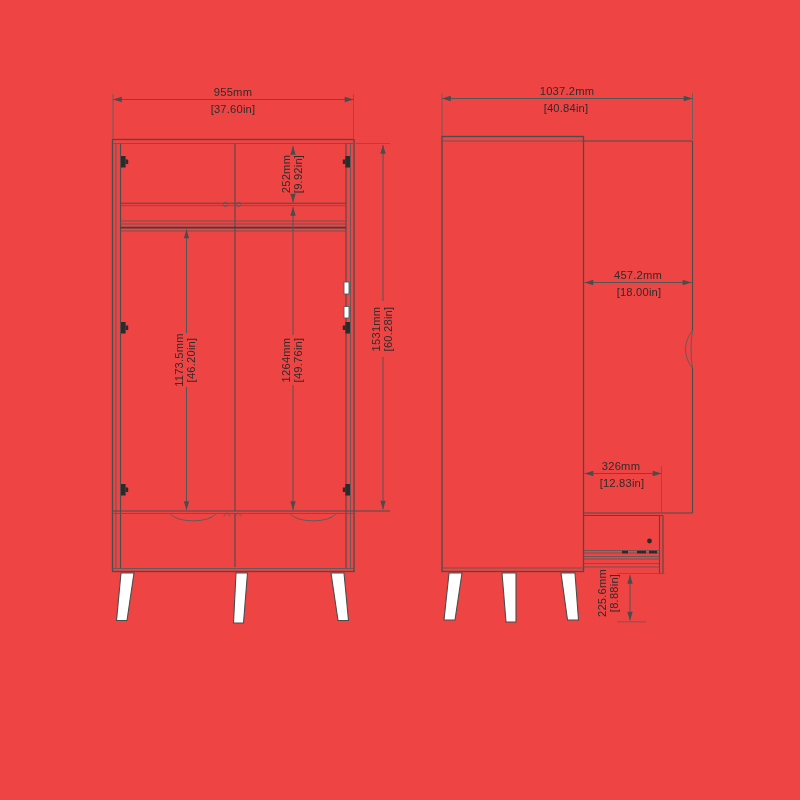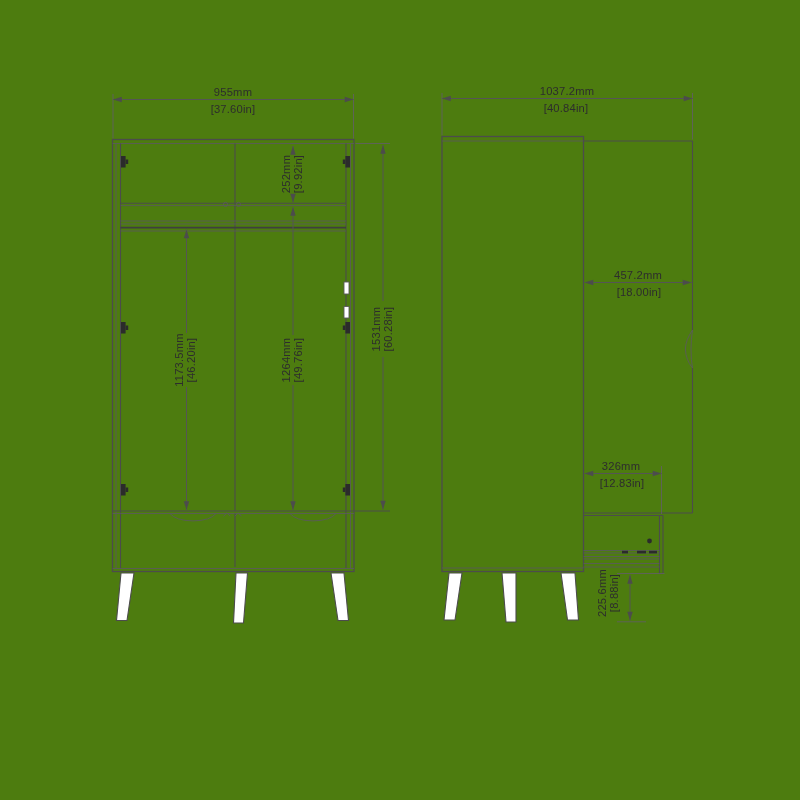--- a/index.html
+++ b/index.html
@@ -1,16 +1,16 @@
 <!DOCTYPE html>
 <html><head>
 <meta charset="utf-8">
 <style>
   html,body{margin:0;padding:0;background:#ffffff;}
-  .stage{width:800px;height:800px;background:#4d7c0f;position:relative;overflow:hidden;
+  .stage{width:800px;height:800px;background:#ef4444;position:relative;overflow:hidden;
          font-family:"Liberation Sans", sans-serif;}
   svg{display:block;}
   .ol   {stroke:#4c4c4c;stroke-width:1.3;fill:none;}
   .thin {stroke:#5a5a5a;stroke-width:0.9;fill:none;}
   .med  {stroke:#4c4c4c;stroke-width:1.1;fill:none;}
   .thick{stroke:#3f3f3f;stroke-width:1.7;fill:none;}
   .dl   {stroke:#555555;stroke-width:1;fill:none;}
   .ext  {stroke:#606060;stroke-width:0.9;fill:none;}
   .leg  {stroke:#4c4c4c;stroke-width:1.1;fill:#ffffff;}
   .hinge{fill:#2b2b2b;stroke:none;}

